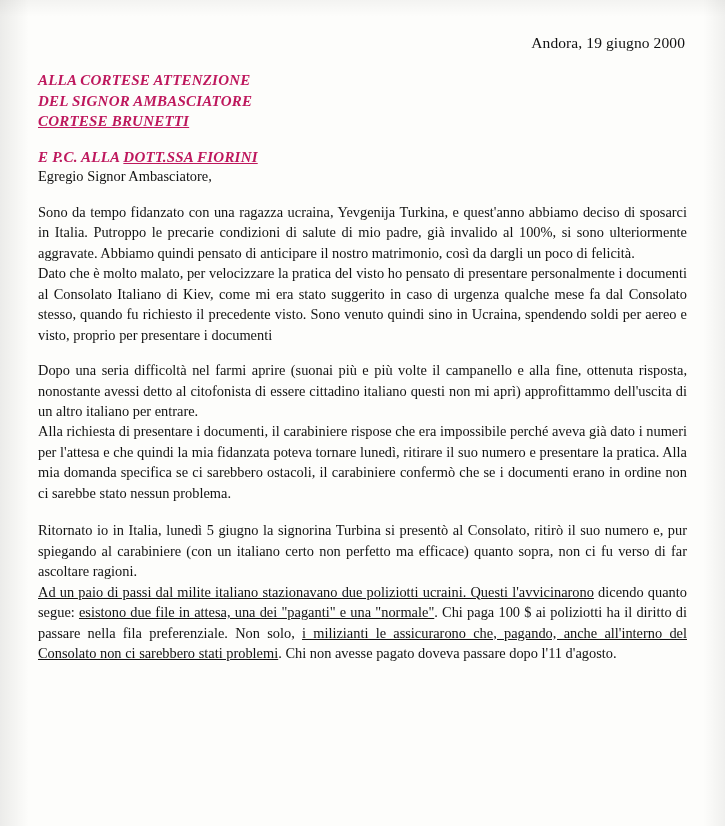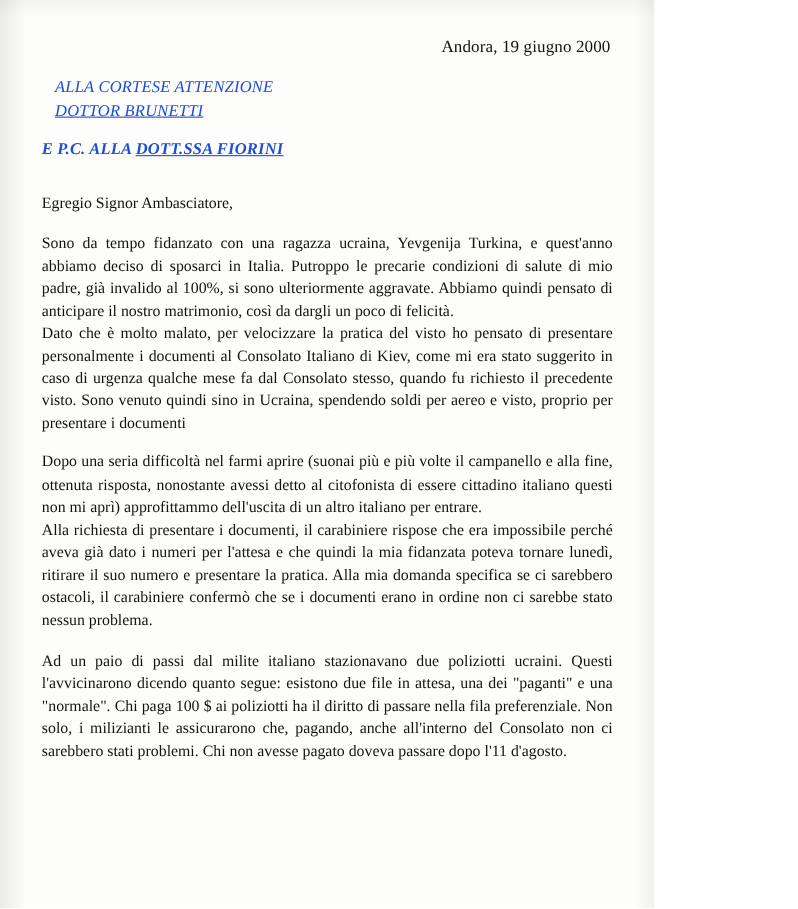--- a/index.html
+++ b/index.html
@@ -5,21 +5,21 @@
   html, body {
     margin: 0;
     padding: 0;
     background: #ffffff;
   }
   body {
     font-family: "Liberation Serif", serif;
   }
   .page {
     position: relative;
-    width: 595px;
+    width: 725px;
     height: 826px;
     background: #fdfdfb;
     overflow: hidden;
     box-sizing: border-box;
   }
   
   .page:before {
     content: "";
     position: absolute;
     inset: 0;
@@ -39,72 +39,71 @@
     text-align: right;
     font-size: 15.5px;
     padding-right: 14px;
     color: #111;
     letter-spacing: 0.1px;
   }
   .addressee {
     margin-top: 18px;
     padding-left: 8px;
     font-style: italic;
-    font-weight: normal;
+    font-weight: bold;
     font-size: 15px;
     line-height: 1.38;
-    color: #1d4ed8;
+    color: #be185d;
     letter-spacing: 0.2px;
-    margin-left: 12px;
   }
   .addressee .l3 {
     text-decoration: underline;
   }
   .epc {
     margin-top: 17px;
     padding-left: 8px;
     font-style: italic;
     font-weight: bold;
     font-size: 15px;
-    color: #1d4ed8;
+    color: #be185d;
     letter-spacing: 0.2px;
   }
   .epc .u {
     text-decoration: underline;
   }
   .body {
-    margin-top: 30px;
     padding-left: 8px;
     padding-right: 12px;
     font-size: 14.4px;
     line-height: 1.45;
     color: #121212;
     text-align: justify;
   }
   .body p {
     margin: 0 0 0 0;
   }
   .gap-md { height: 15px; }
   .gap-lg { height: 17px; }
-  .u { }
+  .u { text-decoration: underline; }
   .b { font-weight: normal; }
   .salutation { margin-bottom: 0; }
   .para-tight { line-height: 1.42; }
 </style>
 </head>
 <body>
 
 <div class="page">
   <div class="sheet">
 
     <div class="date-line">Andora, 19 giugno 2000</div>
 
     <div class="addressee">
       <div class="l1">ALLA CORTESE ATTENZIONE</div>
-      <div class="l3">DOTTOR BRUNETTI</div>
+      <div class="l2">DEL SIGNOR AMBASCIATORE</div>
+      <div class="l3">CORTESE BRUNETTI</div>
     </div>
 
     <div class="epc">
       <span>E P.C. ALLA </span><span class="u">DOTT.SSA FIORINI</span>
     </div>
 
     <div class="body">
 
       <p class="salutation">Egregio Signor Ambasciatore,</p>
 
@@ -113,19 +112,20 @@
       <p class="para-tight">Sono da tempo fidanzato con una ragazza ucraina, Yevgenija Turkina, e quest'anno abbiamo deciso di sposarci in Italia. Putroppo le precarie condizioni di salute di mio padre, già invalido al 100%, si sono ulteriormente aggravate. Abbiamo quindi pensato di anticipare il nostro matrimonio, così da dargli un poco di felicità.</p>
       <p class="para-tight">Dato che è molto malato, per velocizzare la pratica del visto ho pensato di presentare personalmente i documenti al Consolato Italiano di Kiev, come mi era stato suggerito in caso di urgenza qualche mese fa dal Consolato stesso, quando fu richiesto il precedente visto. Sono venuto quindi sino in Ucraina, spendendo soldi per aereo e visto, proprio per presentare i documenti</p>
 
       <div class="gap-md"></div>
 
       <p class="para-tight">Dopo una seria difficoltà nel farmi aprire (suonai più e più volte il campanello e alla fine, ottenuta risposta, nonostante avessi detto al citofonista di essere cittadino italiano questi non mi aprì) approfittammo dell'uscita di un altro italiano per entrare.</p>
       <p class="para-tight">Alla richiesta di presentare i documenti, il carabiniere rispose che era impossibile perché aveva già dato i numeri per l'attesa e che quindi la mia fidanzata poteva tornare lunedì, ritirare il suo numero e presentare la pratica. Alla mia domanda specifica se ci sarebbero ostacoli, il carabiniere confermò che se i documenti erano in ordine non ci sarebbe stato nessun problema.</p>
 
       <div class="gap-lg"></div>
 
+      <p class="para-tight">Ritornato io in Italia, lunedì 5 giugno la signorina Turbina si presentò al Consolato, ritirò il suo numero e, pur spiegando al carabiniere (con un italiano certo non perfetto ma efficace) quanto sopra, non ci fu verso di far ascoltare ragioni.</p>
 
       <p class="para-tight"><span class="u">Ad un paio di passi dal milite italiano stazionavano due poliziotti ucraini. Questi l'avvicinarono</span> <span>dicendo quanto segue: </span><span class="u">esistono due file in attesa, una dei "paganti" e una "normale"</span><span>. Chi paga </span><span class="b">100</span> <span>$ ai poliziotti ha il diritto di passare nella fila preferenziale. Non solo, </span><span class="u">i milizianti le assicurarono che, pagando, anche all'interno del Consolato non ci sarebbero stati problemi</span><span>. Chi non avesse pagato doveva passare dopo l'11 d'agosto.</span></p>
 
 
     </div>
   </div>
 </div>
 
 </body></html>

